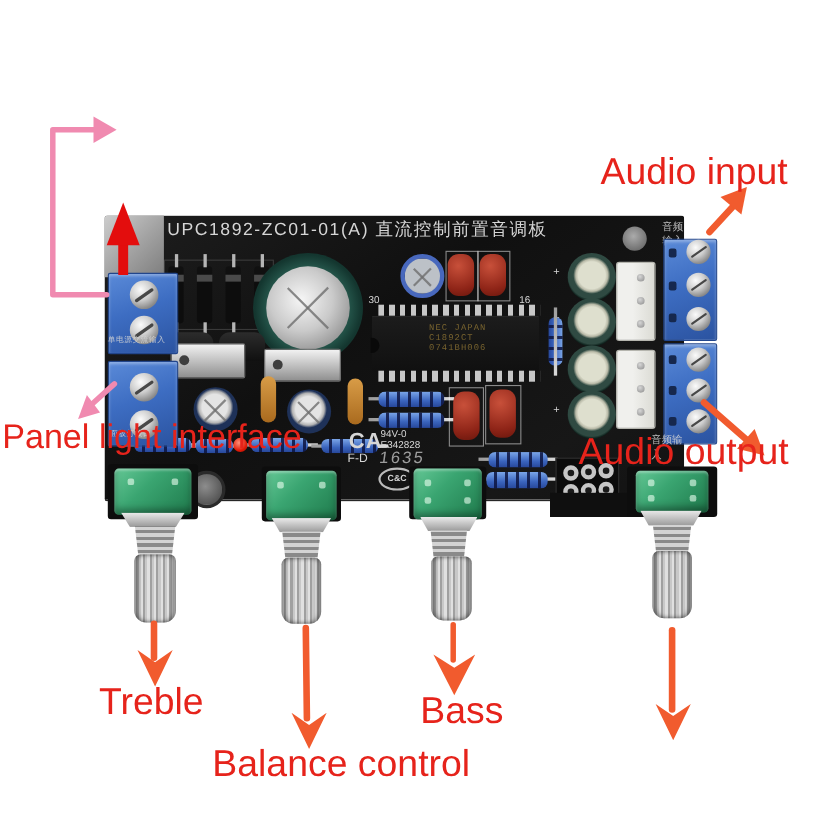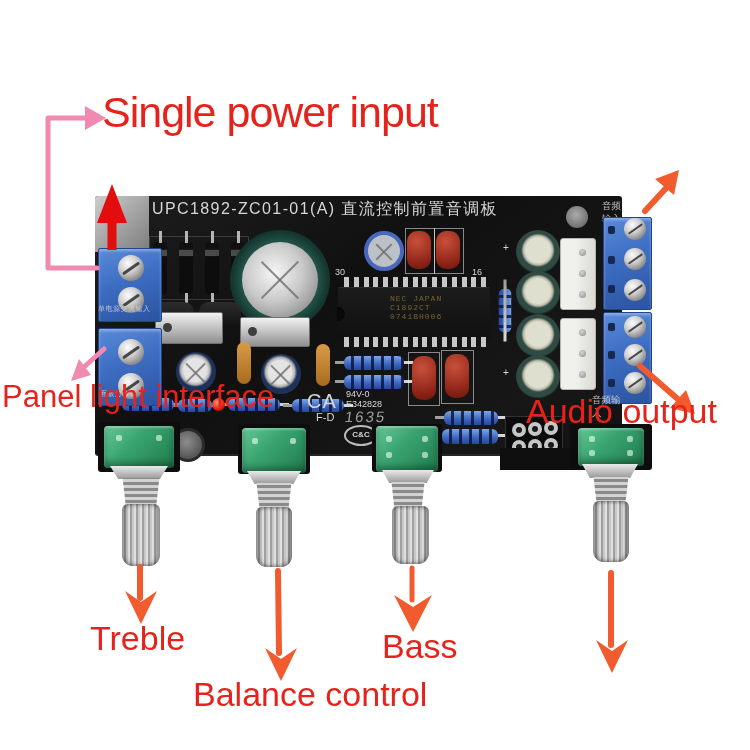--- a/index.html
+++ b/index.html
@@ -157,21 +157,21 @@
         <i class="x1"></i>
         <i class="x2"></i>
       </div>
 
     <div class="rst" style="left:27px;top:202px;width:52px"></div>
     <div class="rst" style="left:83px;top:203px;width:34px"></div>
     <div class="abs led" style="left:117px;top:202px;width:13px;height:13px"></div>
     <div class="rst" style="left:133px;top:202px;width:52px"></div>
     <div class="rst" style="left:197px;top:203px;width:52px"></div>
 
-    <div class="silk" style="left:212px;top:194px;font-size:20px;font-weight:normal;letter-spacing:1px">CA</div>
+    <div class="silk" style="left:222px;top:194px;font-size:20px;font-weight:bold;letter-spacing:1px">CA</div>
     <div class="silk" style="left:251px;top:193px;font-size:9px">94V-0</div>
     <div class="silk" style="left:251px;top:203px;font-size:9px">E342828</div>
     <div class="silk" style="left:221px;top:215px;font-size:11px">F-D</div>
     <div class="silk" style="left:250px;top:212px;font-size:15px;letter-spacing:2px;opacity:.7;transform:skewX(-8deg)">1635</div>
     <div class="silk" style="left:249px;top:229px;width:30px;height:17px;border:2px solid #bbb;border-radius:50%;font-size:8px;font-weight:bold;text-align:center;line-height:16px">C&amp;C</div>
 
     <div class="rst" style="left:249px;top:160px;width:60px;height:14px"></div>
     <div class="rst" style="left:249px;top:179px;width:60px;height:14px"></div>
     <div class="abs wbox" style="left:313px;top:156px;width:30px;height:52px"></div>
     <div class="abs wbox" style="left:346px;top:154px;width:31px;height:52px"></div>
@@ -285,20 +285,20 @@
     <g>
       <line x1="412" y1="568" x2="412" y2="600" stroke="#f15b2e" stroke-width="5" stroke-linecap="round"></line>
       <polygon points="413,632 394,595 413,607 432,595" fill="#f15b2e"></polygon>
     </g>
     <g>
       <line x1="611" y1="573" x2="611" y2="645" stroke="#f15b2e" stroke-width="6" stroke-linecap="round"></line>
       <polygon points="612,673 596,640 612,651 628,640" fill="#f15b2e"></polygon>
     </g>
   </svg>
 
-  <div class="ann" style="left:102px;top:90px;font-size:43px;letter-spacing:-1px">Single power input</div>
+  <div class="ann" style="left:546px;top:139px;font-size:34px">Audio input</div>
   <div class="ann" style="left:2px;top:381px;font-size:31px">Panel light interface</div>
   <div class="ann" style="left:526px;top:394px;font-size:34px">Audio output</div>
   <div class="ann" style="left:193px;top:677px;font-size:34px">Balance control</div>
   <div class="ann" style="left:90px;top:621px;font-size:34px">Treble</div>
   <div class="ann" style="left:382px;top:629px;font-size:34px">Bass</div>
 
 </div>
 
 </body></html>

